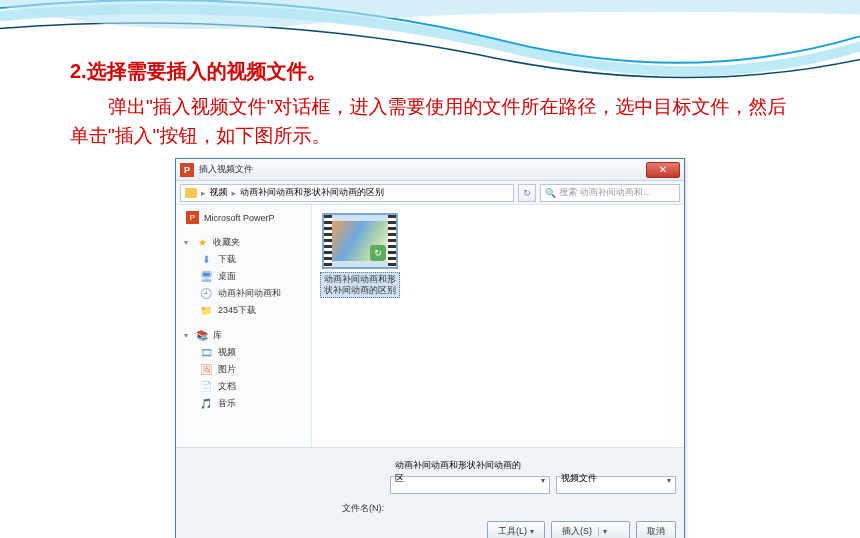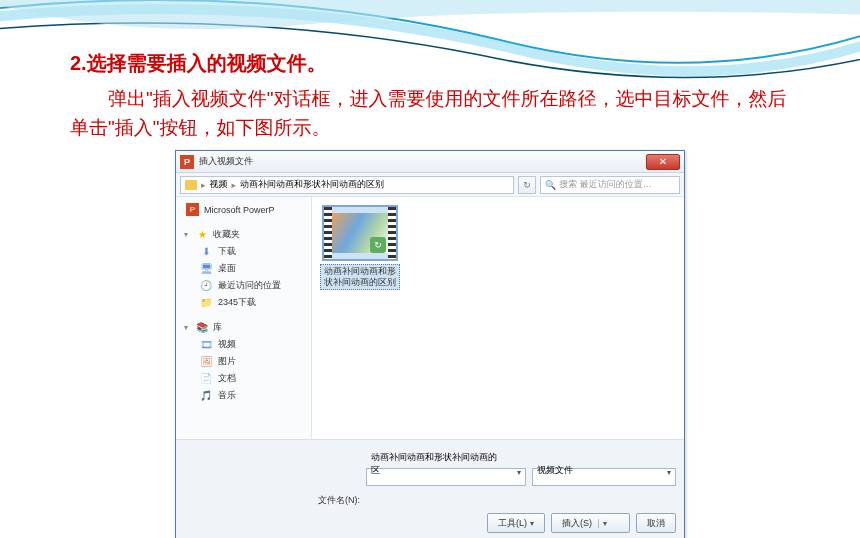--- a/index.html
+++ b/index.html
@@ -21,21 +21,21 @@
     }
     .content {
       position: relative;
       padding: 30px 70px 10px 70px;
     }
     .step-title {
       color: #d20000;
       font-size: 20px;
       font-weight: bold;
       margin-bottom: 8px;
-      margin-top: 20px;
+      margin-top: 28px;
     }
     .step-body {
       color: #d20000;
       font-size: 19px;
       line-height: 1.5;
       text-indent: 2em;
       margin-bottom: 8px;
     }
     .dialog-container {
       display: flex;
@@ -247,21 +247,21 @@
       height: 18px;
       border: 1px solid #a8b8cc;
       background: #fff;
       display: flex;
       align-items: flex-end;
       padding: 8px 4px;
       gap: 19px;
     }
     .combo .caret { margin-left: auto; color: #555; font-size: 8px; }
     .filename-combo { width: 160px; }
-    .filter-combo { width: 144px; }
+    .filter-combo { width: 120px; }
     .btn {
       height: 20px;
       padding: 0 10px;
       border: 1px solid #8fa6c0;
       background: linear-gradient(#fdfdfd,#e4ebf3);
       border-radius: 2px;
       display: inline-flex;
       align-items: center;
       gap: 3px;
       color: #333;
@@ -304,21 +304,21 @@
         <div class="addr-field">
           <span class="folder-mini"></span>
           <span class="addr-sep">▸</span>
           <span>视频</span>
           <span class="addr-sep">▸</span>
           <span>动画补间动画和形状补间动画的区别</span>
         </div>
         <div class="addr-nav-btn">↻</div>
         <div class="search-field">
           <span>🔍</span>
-          <span>搜索 最近访问的位置…</span>
+          <span>搜索 动画补间动画和…</span>
         </div>
       </div>
 
 
       <div class="main-area">
         <div class="nav-pane">
           <div class="nav-item">
             <span class="nav-icon ic-pp">P</span>
             <span>Microsoft PowerP</span>
           </div>
@@ -331,21 +331,21 @@
           <div class="nav-item indent">
             <span class="nav-icon ic-dl">⬇</span>
             <span>下载</span>
           </div>
           <div class="nav-item indent">
             <span class="nav-icon ic-desk">🖥</span>
             <span>桌面</span>
           </div>
           <div class="nav-item indent">
             <span class="nav-icon ic-recent">🕘</span>
-            <span>最近访问的位置</span>
+            <span>动画补间动画和</span>
           </div>
           <div class="nav-item indent">
             <span class="nav-icon ic-fold">📁</span>
             <span>2345下载</span>
           </div>
           <div style="height:8px"></div>
           <div class="nav-group">
             <span class="nav-caret">▾</span>
             <span class="nav-icon ic-lib">📚</span>
             <span>库</span>

